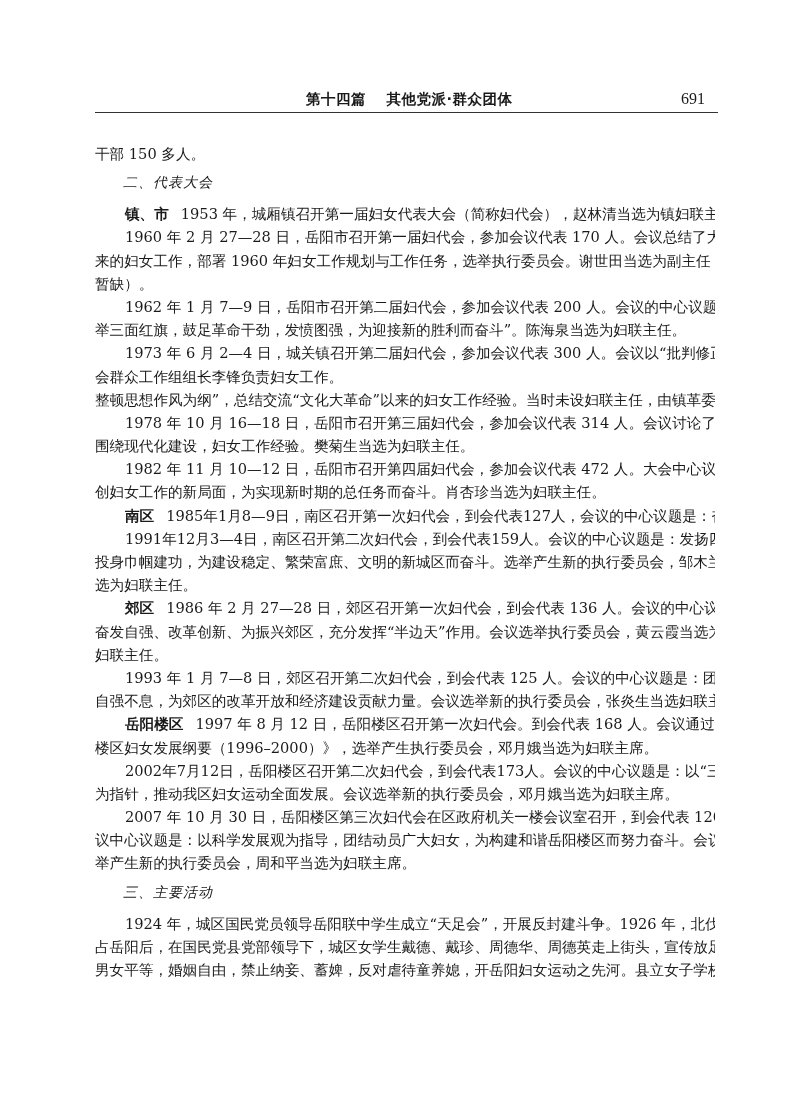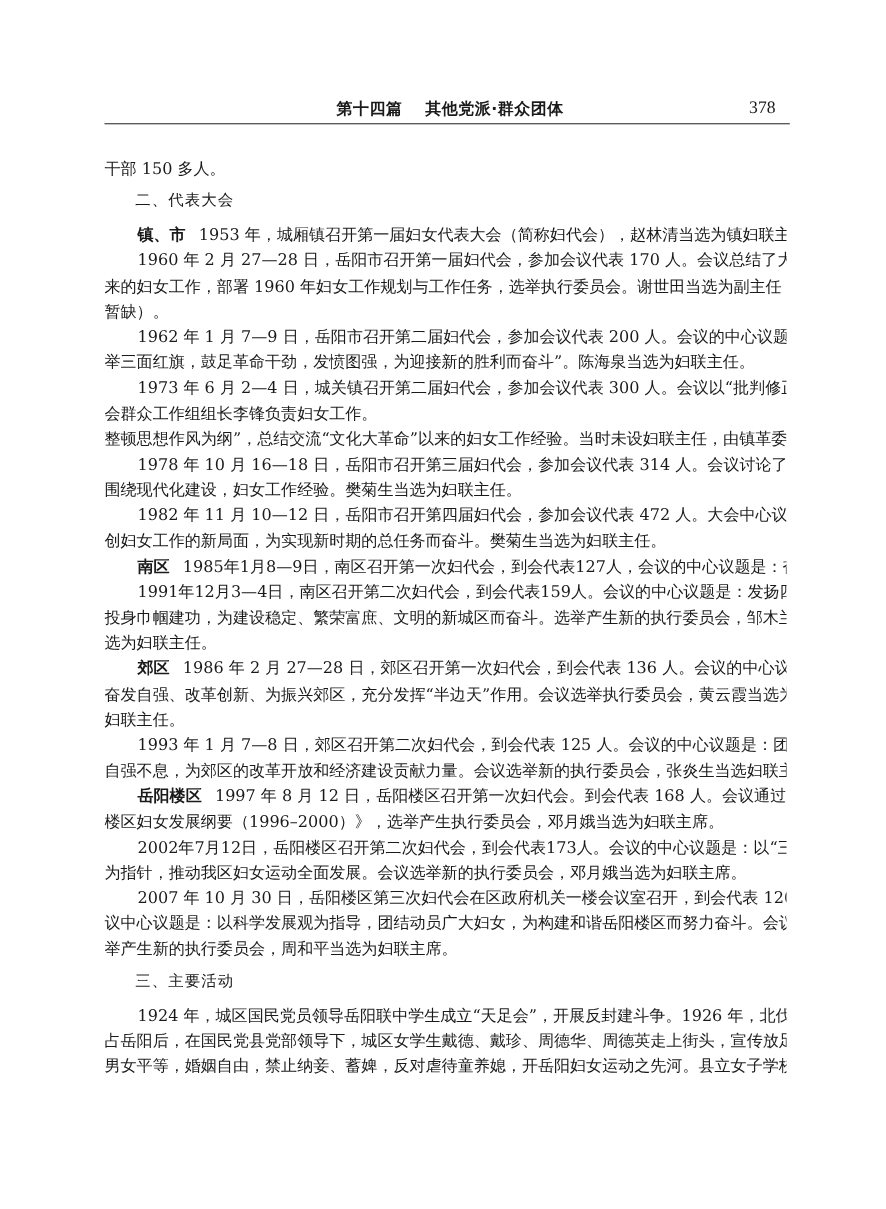--- a/index.html
+++ b/index.html
@@ -66,30 +66,31 @@
     font-family: "DejaVu Sans", "Liberation Sans", sans-serif;
     font-weight: bold;
     margin-right: 12px;
   }
   .section-heading {
     display: block;
     height: 23px;
     line-height: 23px;
     padding-left: 28px;
     font-size: 14px;
+    font-style: italic;
     letter-spacing: 1px;
     margin: 6px 0 8px 0;
   }
 </style>
 </head>
 <body>
 
 <div class="page-header">
   <span class="header-title"><span>第十四篇</span>　 <span>其他党派·群众团体</span></span>
-  <span class="header-page">378</span>
+  <span class="header-page">691</span>
 </div>
 
 <div class="body" id="body">
     <div>
       <div class="line last"><span>干部 150 多人。</span></div>
     </div>
     <div class="section-heading">二、代表大会</div>
     <div>
       <div class="line indent last"><span class="kw">镇、市</span><span>1953 年，城厢镇召开第一届妇女代表大会（简称妇代会），赵林清当选为镇妇联主任。</span></div>
     </div>
@@ -106,21 +107,21 @@
       <div class="line indent"><span>1973 年 6 月 2—4 日，城关镇召开第二届妇代会，参加会议代表 300 人。会议以“批判修正主义、</span></div>
       <div class="line last"><span>会群众工作组组长李锋负责妇女工作。</span></div>
       <div class="line"><span>整顿思想作风为纲”，总结交流“文化大革命”以来的妇女工作经验。当时未设妇联主任，由镇革委</span></div>
     </div>
     <div>
       <div class="line indent"><span>1978 年 10 月 16—18 日，岳阳市召开第三届妇代会，参加会议代表 314 人。会议讨论了工作报告，</span></div>
       <div class="line last"><span>围绕现代化建设，妇女工作经验。樊菊生当选为妇联主任。</span></div>
     </div>
     <div>
       <div class="line indent"><span>1982 年 11 月 10—12 日，岳阳市召开第四届妇代会，参加会议代表 472 人。大会中心议题是：开</span></div>
-      <div class="line last"><span>创妇女工作的新局面，为实现新时期的总任务而奋斗。樊菊生当选为妇联主任。</span></div>
+      <div class="line last"><span>创妇女工作的新局面，为实现新时期的总任务而奋斗。肖杏珍当选为妇联主任。</span></div>
     </div>
     <div>
       <div class="line indent"><span class="kw">南区</span><span>1985年1月8—9日，南区召开第一次妇代会，到会代表127人，会议的中心议题是：奋发自强，</span></div>
     </div>
     <div>
       <div class="line indent"><span>1991年12月3—4日，南区召开第二次妇代会，到会代表159人。会议的中心议题是：发扬四身精神，</span></div>
       <div class="line"><span>投身巾帼建功，为建设稳定、繁荣富庶、文明的新城区而奋斗。选举产生新的执行委员会，邹木兰当</span></div>
       <div class="line last"><span>选为妇联主任。</span></div>
     </div>
     <div>

